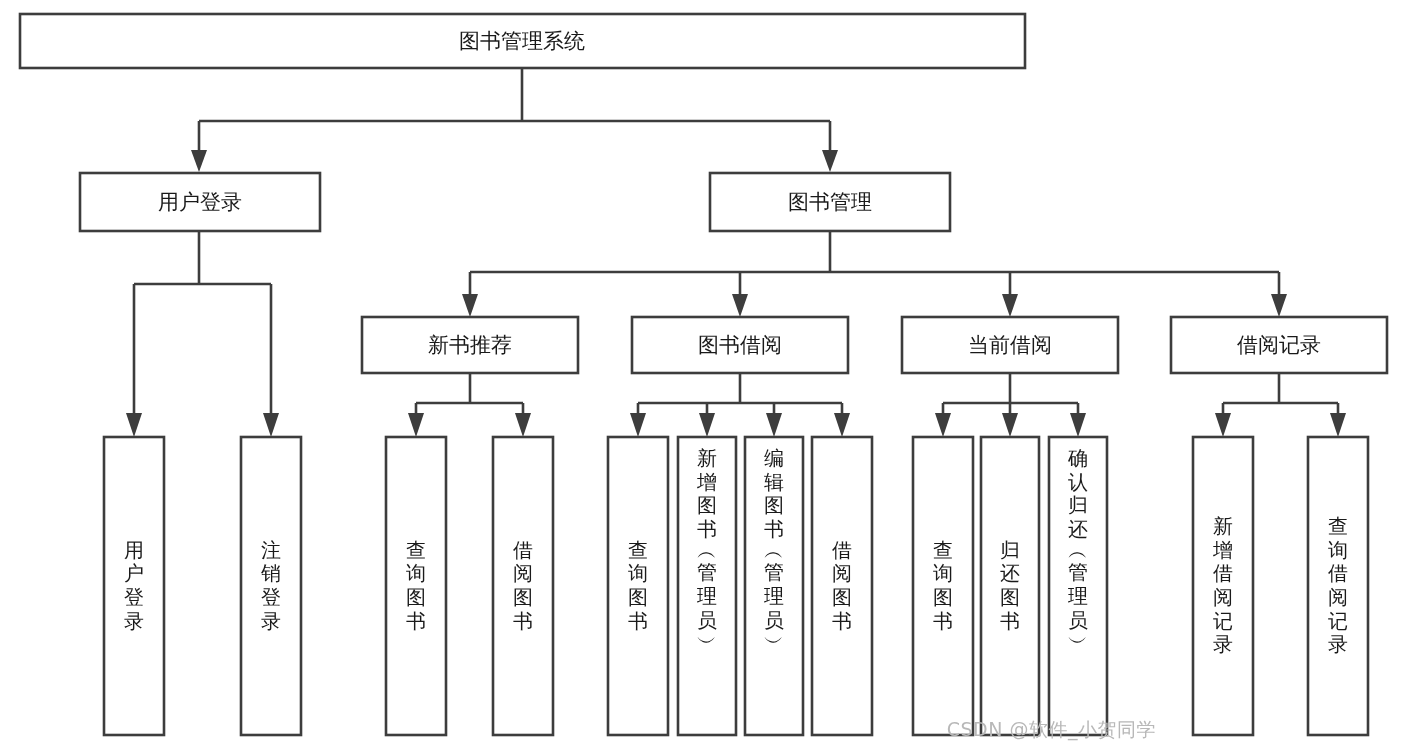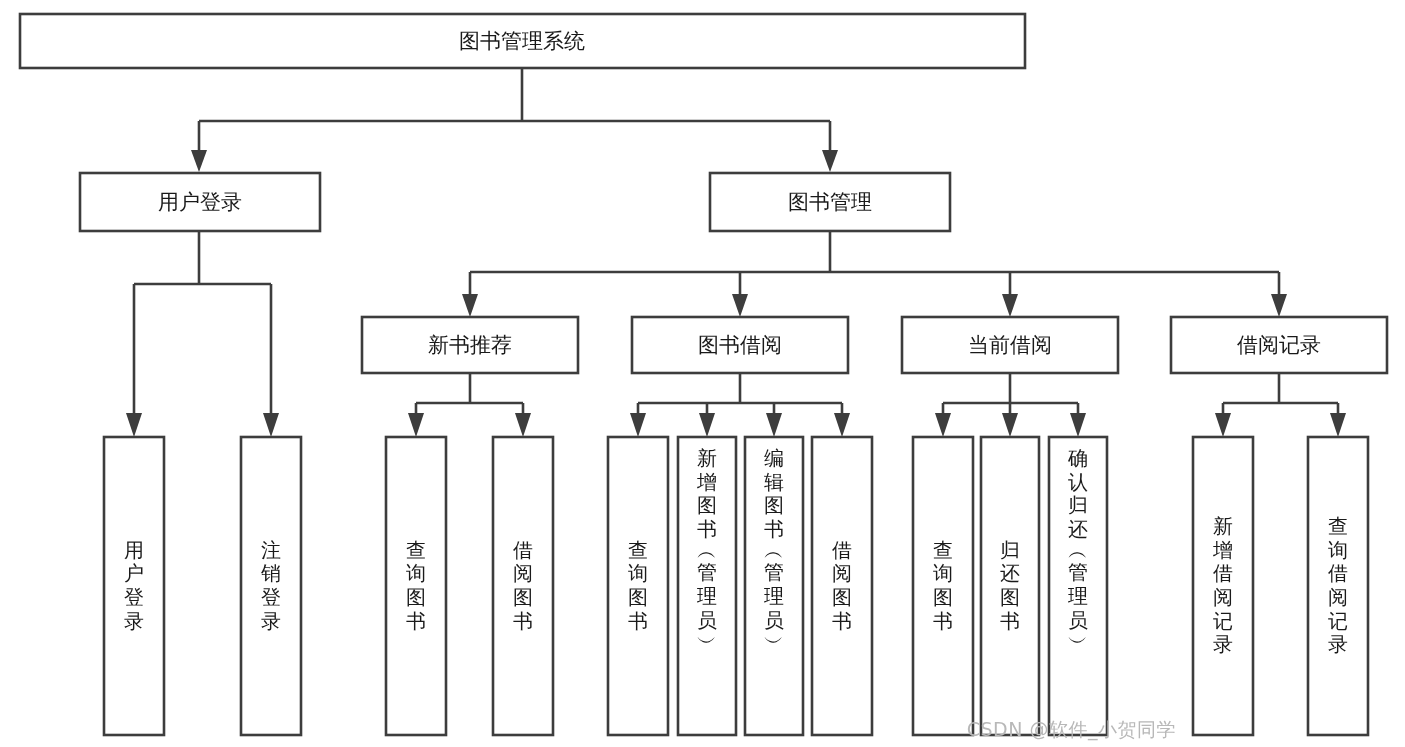--- a/index.html
+++ b/index.html
@@ -67,21 +67,21 @@
   .leaf-label span {
     display: block;
   }
   .leaf-label span.paren {
     transform: rotate(90deg);
     display: block;
     line-height: 1.0;
   }
   .watermark {
     position: absolute;
-    right: 0;
+    right: 20px;
     bottom: 4px;
     font-family: "DejaVu Sans", "Liberation Sans", sans-serif;
     font-size: 19px;
     color: #b8b8b8;
     letter-spacing: 0.5px;
     white-space: nowrap;
     pointer-events: none;
     text-align: right;
   }
 </style>

